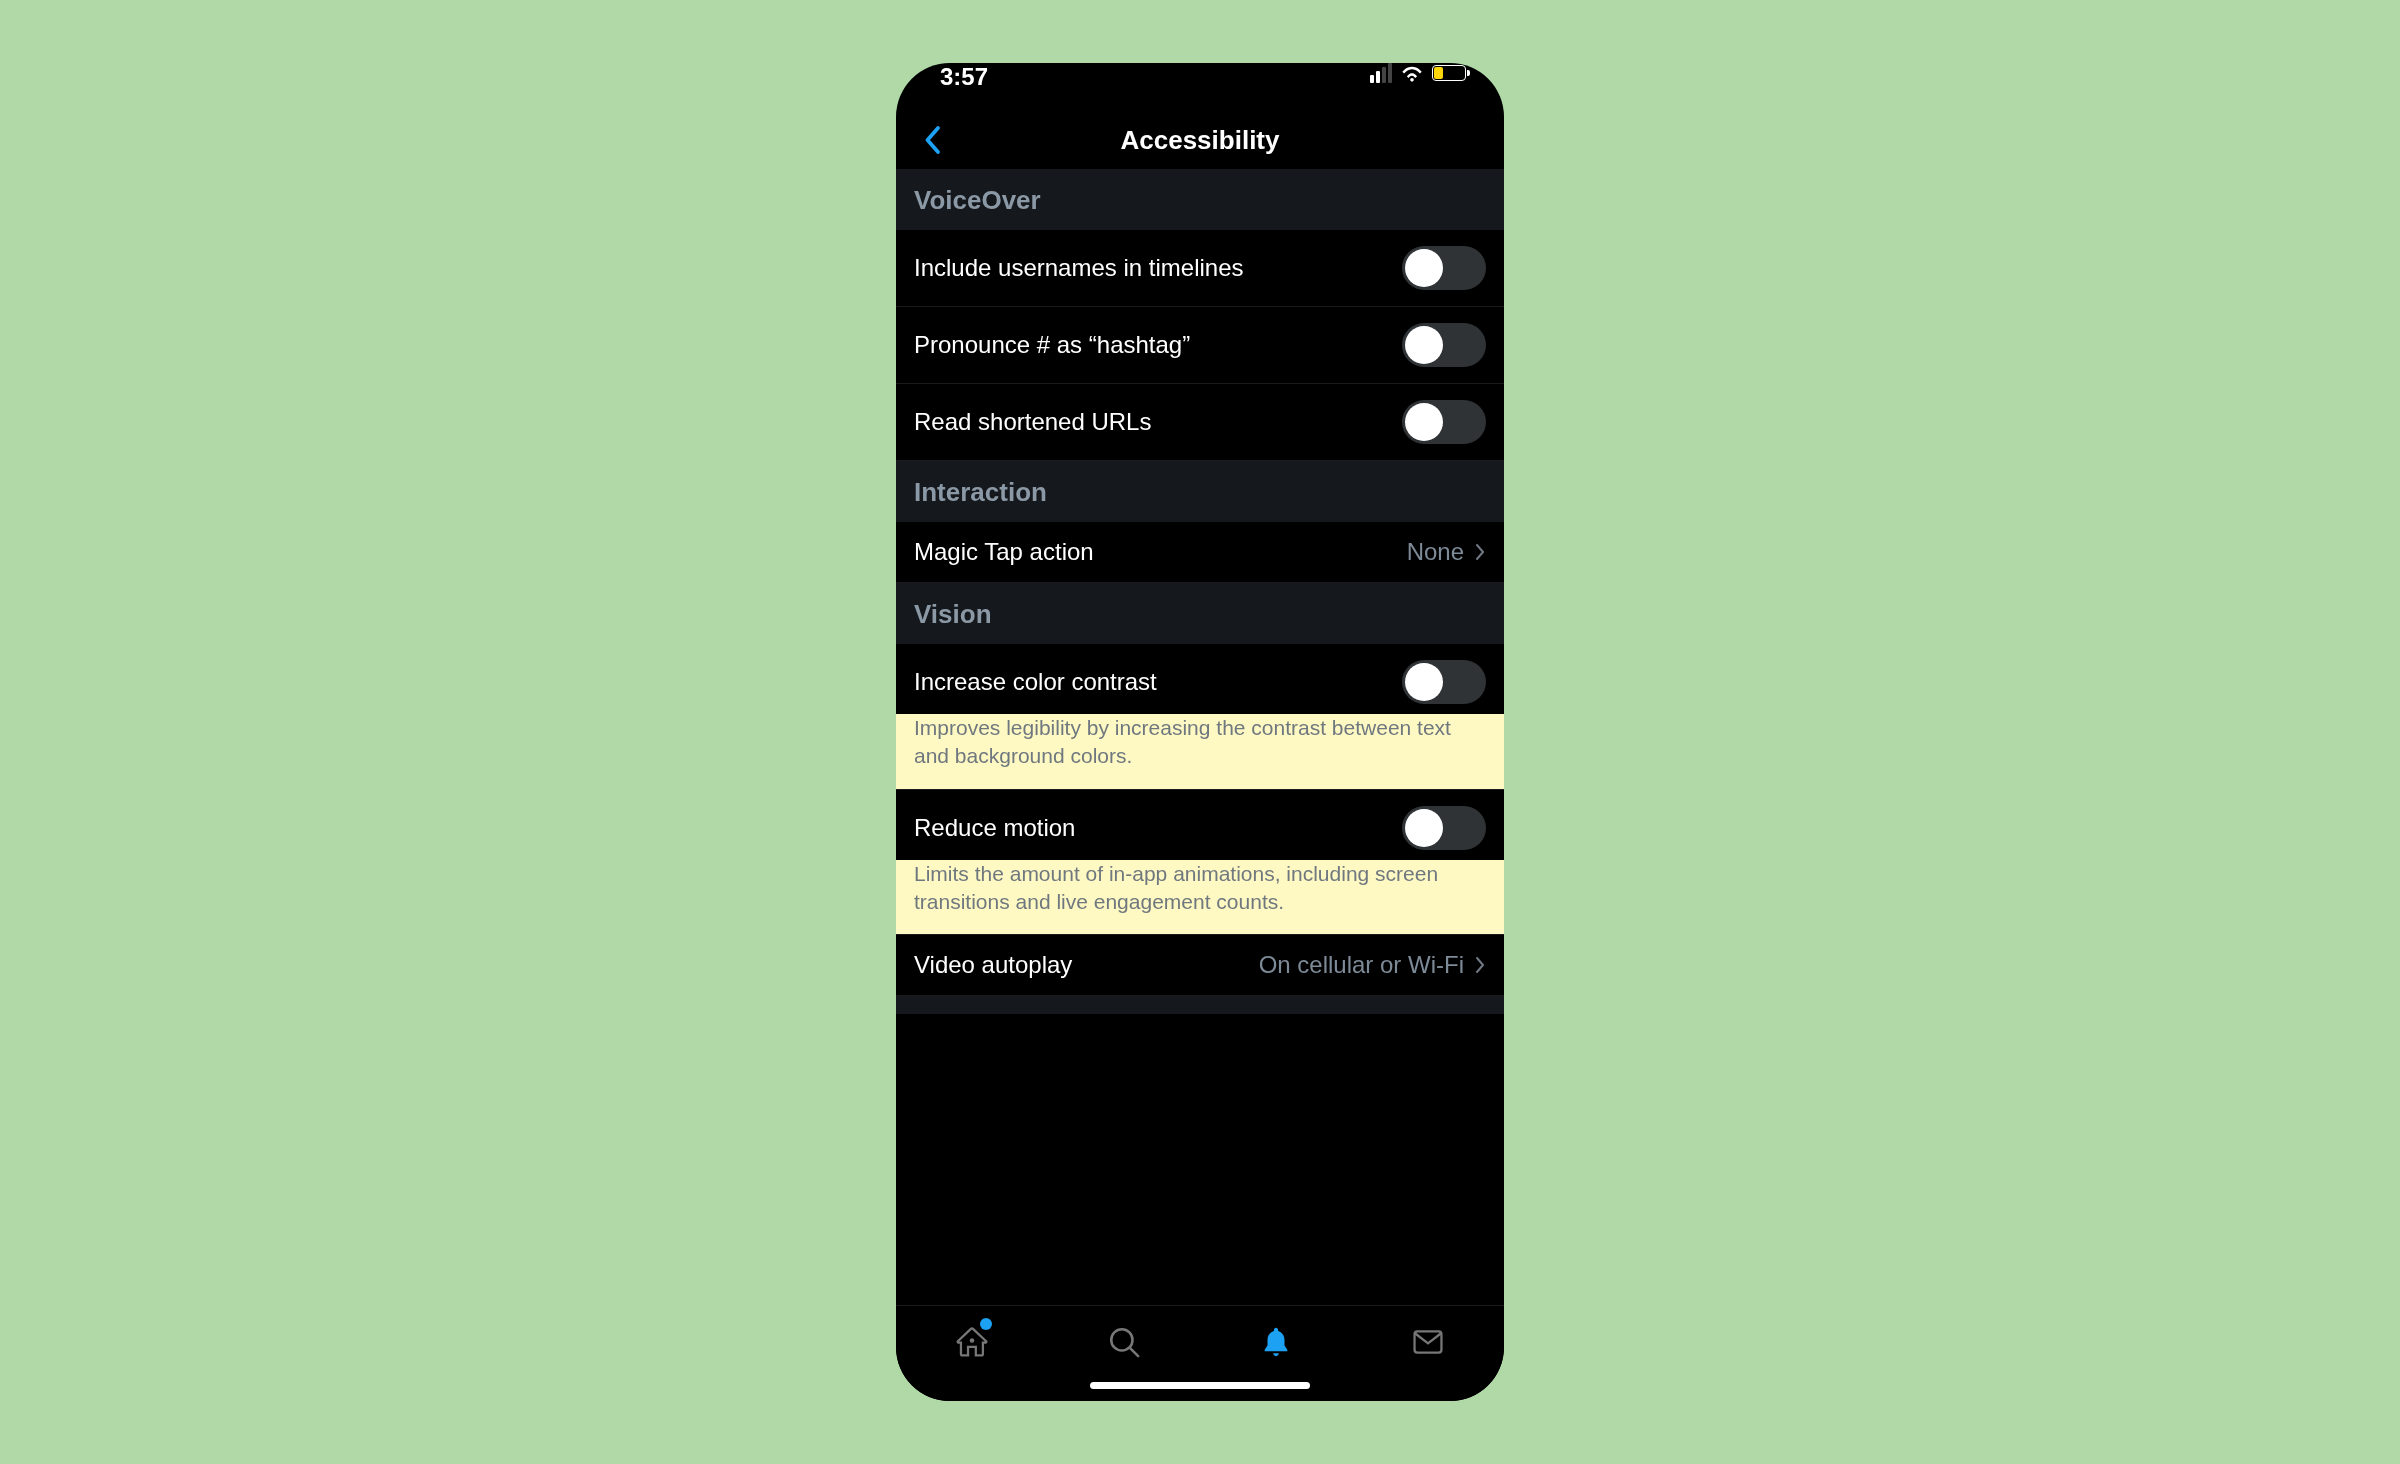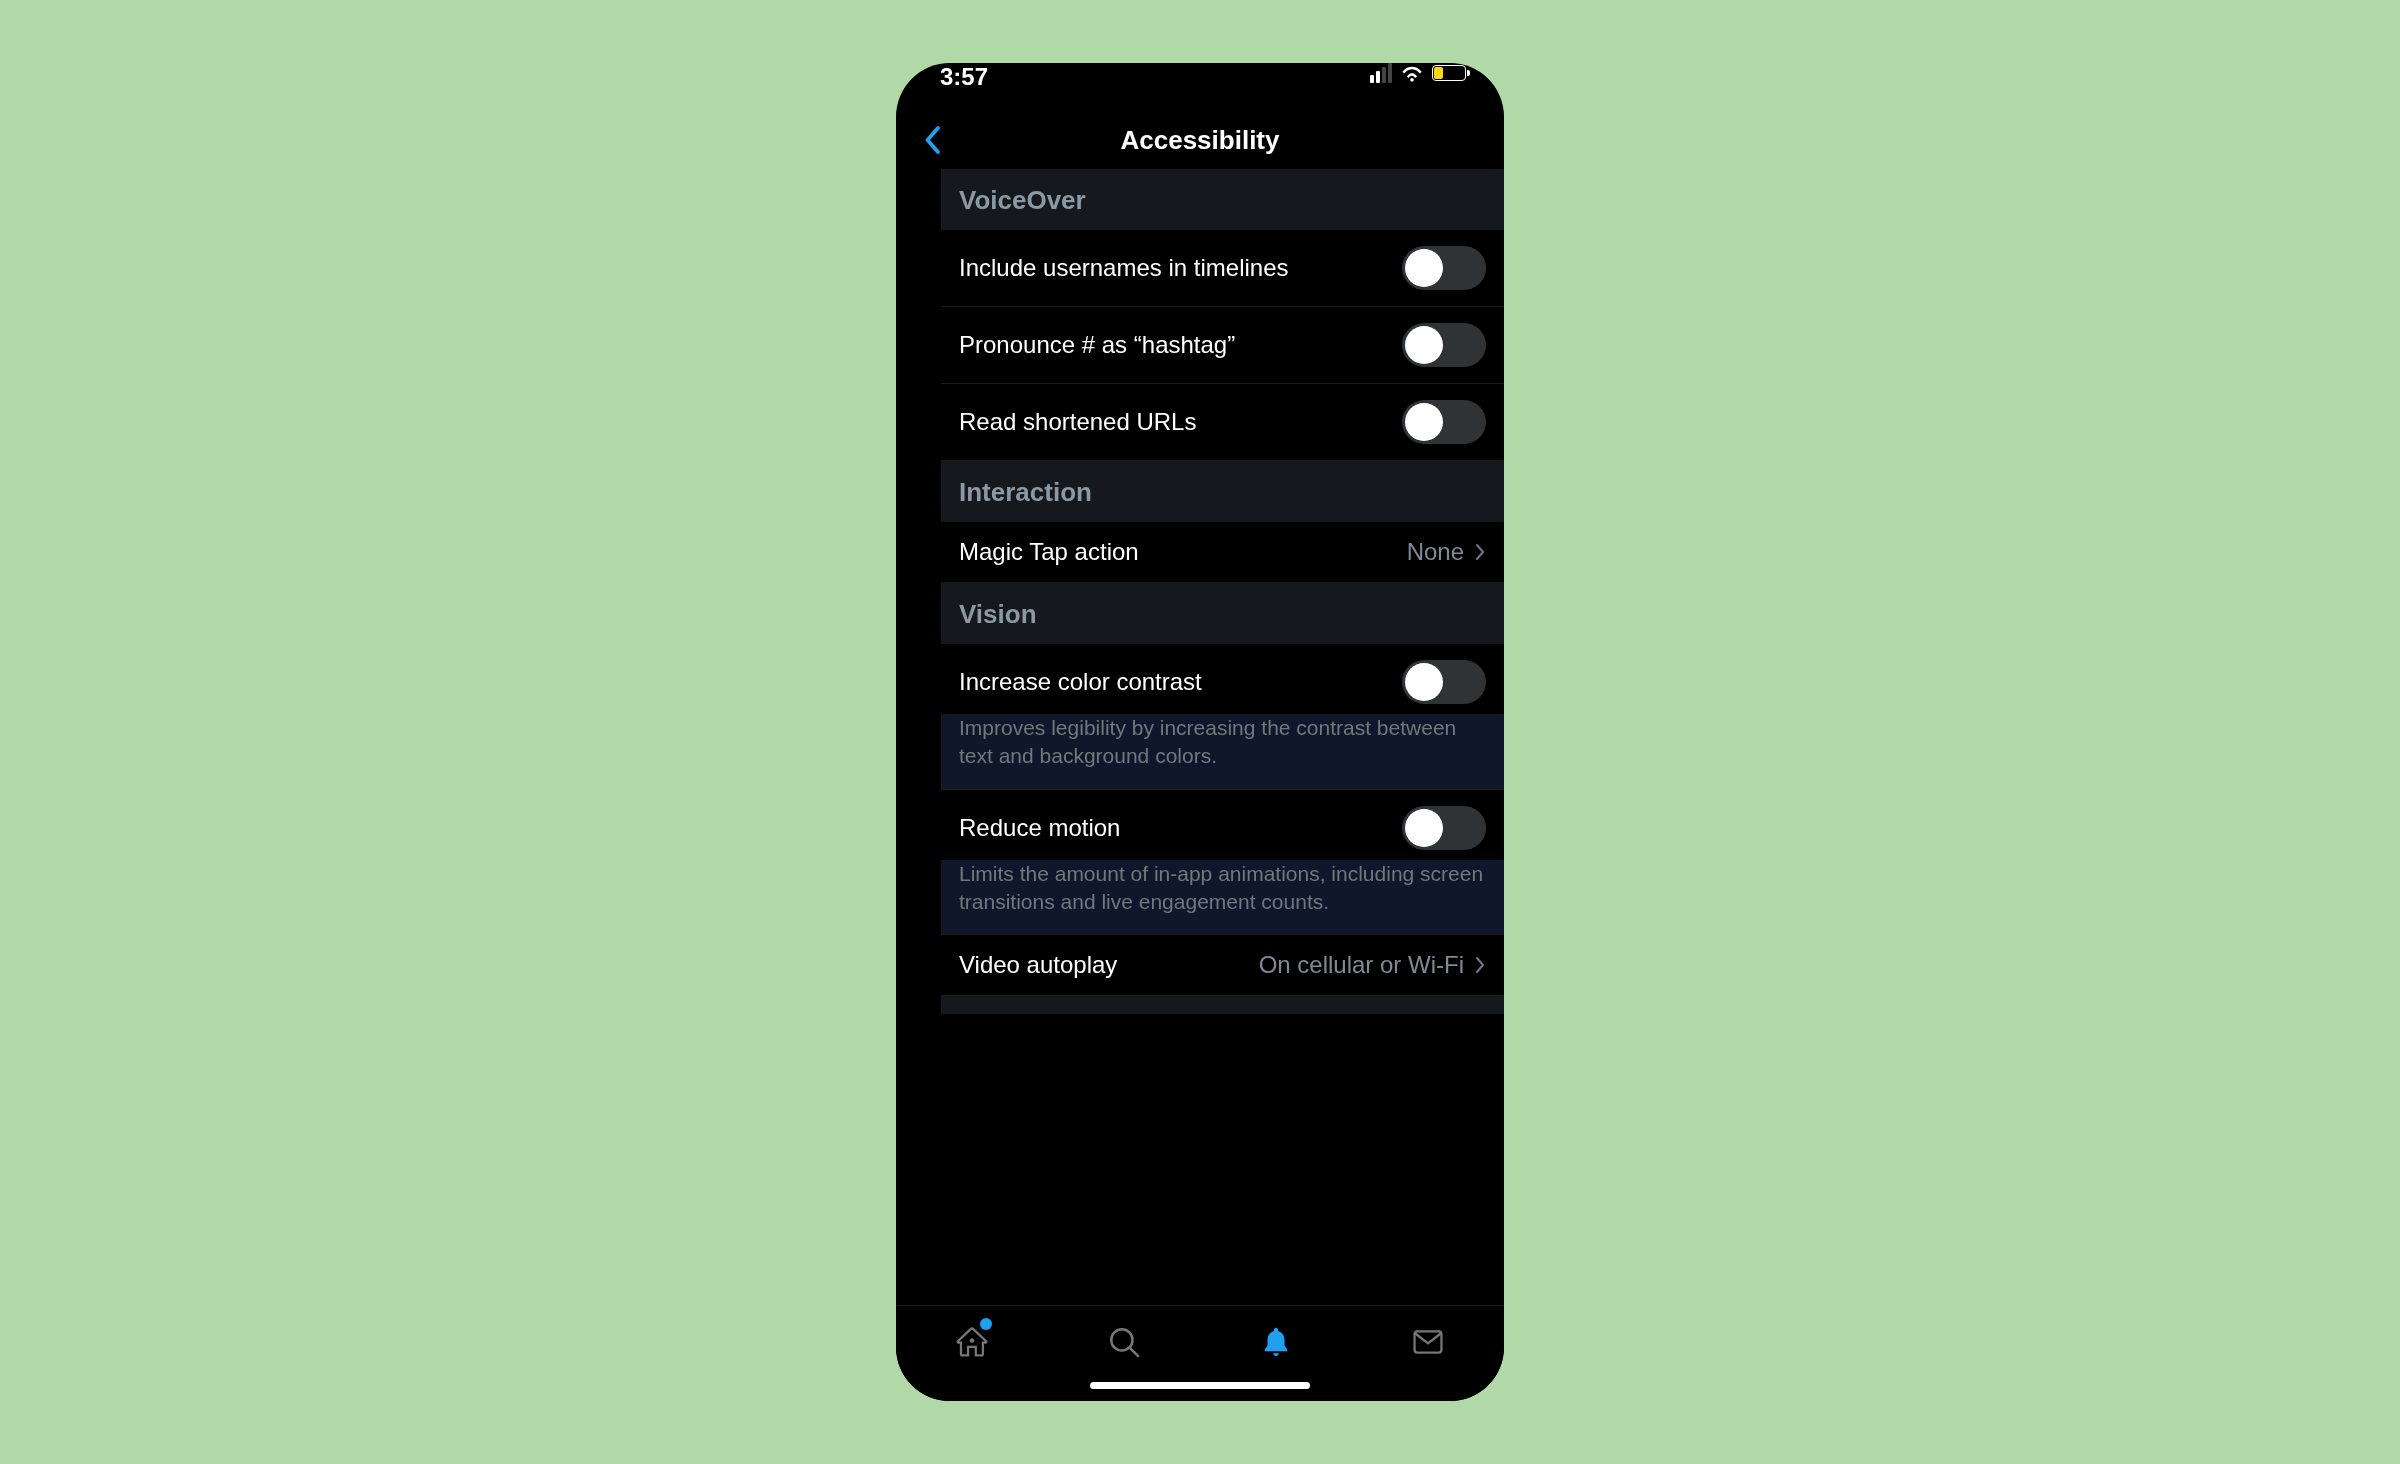--- a/index.html
+++ b/index.html
@@ -65,21 +65,20 @@
   color: #fff;
   font-size: 26px;
   font-weight: 700;
 }
 
 
 .content {
   flex: 1;
   overflow: hidden;
   background: #000;
-  margin-left: 45px;
 }
 
 .section-header {
   background: #15181c;
   padding: 16px 18px 14px 18px;
   color: #8b98a5;
   font-size: 26px;
   font-weight: 700;
 }
 
@@ -98,21 +97,21 @@
   font-weight: 500;
 }
 .row-value {
   color: #7d8a97;
   font-size: 24px;
   margin-right: 10px;
 }
 .chevron { color: #6f7a85; }
 
 .row-desc {
-  background: #0f172a;
+  background: #fef9c3;
   padding: 0 18px 18px 18px;
   color: #70787f;
   font-size: 21px;
   line-height: 1.35;
   border-bottom: 1px solid #1a1a1a;
   margin-top: -6px;
 }
 .row.nobord { border-bottom: none; }
 
 

